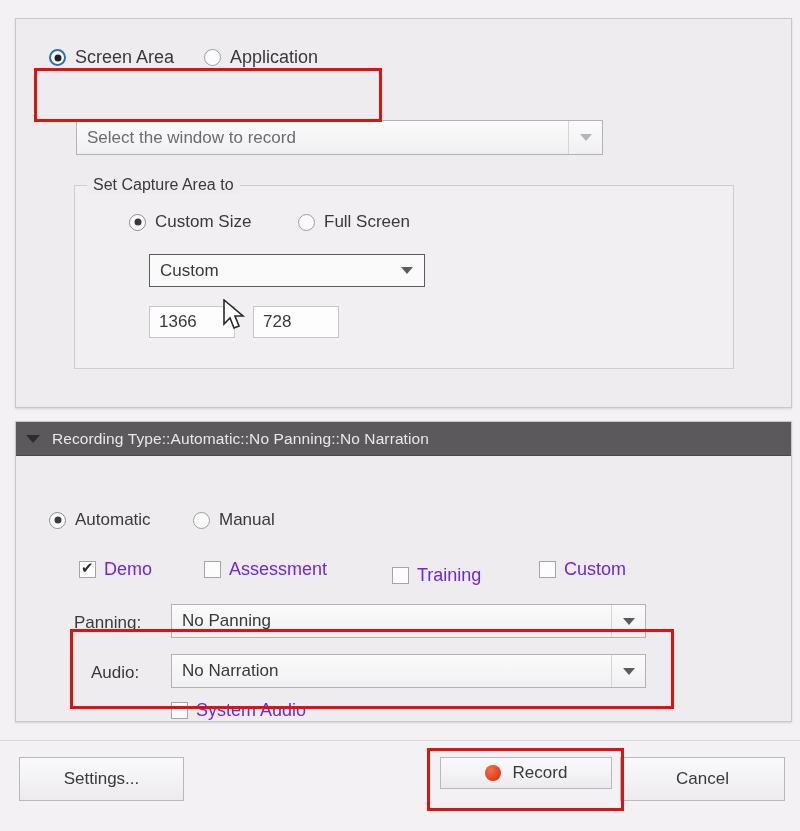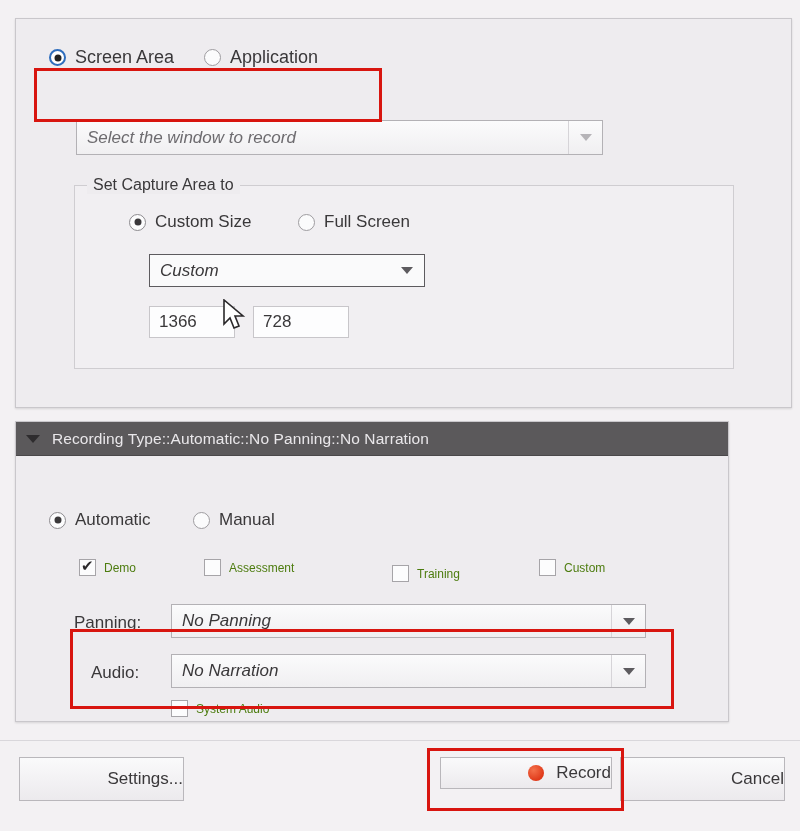--- a/index.html
+++ b/index.html
@@ -91,29 +91,29 @@
     border: 1px solid #a6a4a8;
     background: #fcfcfd;
     margin-right: 8px;
     position: relative; flex: 0 0 auto;
   }
   .cbx.checked .box::after {
     content:"\2714";
     position:absolute; left:1px; top:-3px;
     font-size:15px; color:#2b292b; line-height:17px;
   }
-  .cbx .lbl { font-size: 12px; color: #4d7c0f; }
+  .cbx .lbl { font-size: 18px; color: #6d28d9; }
 
   .field-label { position:absolute; font-size:17px; color:#3a383a; white-space:nowrap; }
 
   .combo {
     position:absolute;
     background: linear-gradient(#fbfbfc,#f0eff1);
     border: 1px solid #b3b1b5;
-    display: flex; align-items: center; font-style: italic;
+    display: flex; align-items: center;
   }
   .combo .txt { font-size:17px; color:#3a383a; padding-left:10px; flex:1; white-space:nowrap; }
   .combo.disabled .txt { color:#6d6b6f; }
   .combo .arrowcell {
     width: 34px; height: 100%;
     display:flex; align-items:center; justify-content:center;
     border-left: 1px solid #d6d4d8;
   }
   .combo .arrow {
     width:0;height:0;border-left:6px solid transparent;border-right:6px solid transparent;
@@ -139,21 +139,21 @@
   .fieldset .legend {
     position:absolute; top:-10px; left:12px;
     background:#eeecef; padding:0 6px;
     font-size:16px; color:#3a383a; white-space:nowrap;
   }
 
   .btn {
     position:absolute;
     background: linear-gradient(#fafafb,#eceaed);
     border:1px solid #b9b7bb;
-    display:flex; align-items:center; justify-content:flex-end;
+    display:flex; align-items:center; justify-content:center;
     font-size:17px; color:#3a383a;
     gap:12px;
   }
   .rec-dot {
     width:16px;height:16px;border-radius:50%;
     background: radial-gradient(circle at 35% 32%, #f4704a, #e03a1a 70%);
     flex:0 0 auto;
   }
 
   .annot {
@@ -209,27 +209,27 @@
 
         <div class="combo strong" style="left:74px; top:68px; width:276px; height:33px;">
           <span class="txt">Custom</span>
           <span class="arrowcell">
             <span class="arrow"></span>
           </span>
         </div>
 
         <div class="textbox" style="left:74px; top:120px; width:86px; height:32px;">1366</div>
 
-        <div class="textbox" style="left:178px; top:120px; width:96px; height:32px;">728</div>
+        <div class="textbox" style="left:178px; top:120px; width:86px; height:32px;">728</div>
       </div>
 
     </div>
   </div>
 
-  <div class="panel" style="left:15px; top:421px; width:714px; height:301px;">
+  <div class="panel" style="left:15px; top:421px; width:777px; height:301px;">
 
     <div class="panel-header">
       <span class="tri"></span>
       <span class="panel-title">Recording Type::Automatic::No Panning::No Narration</span>
     </div>
 
     <div class="panel-body">
 
       <div class="radio sel-gray" style="left:33px; top:54px;">
         <span class="dot"></span>

